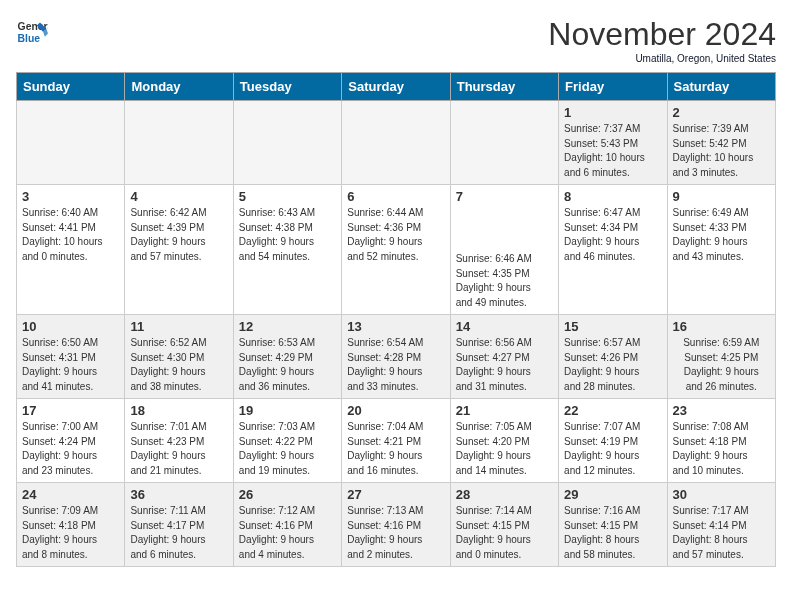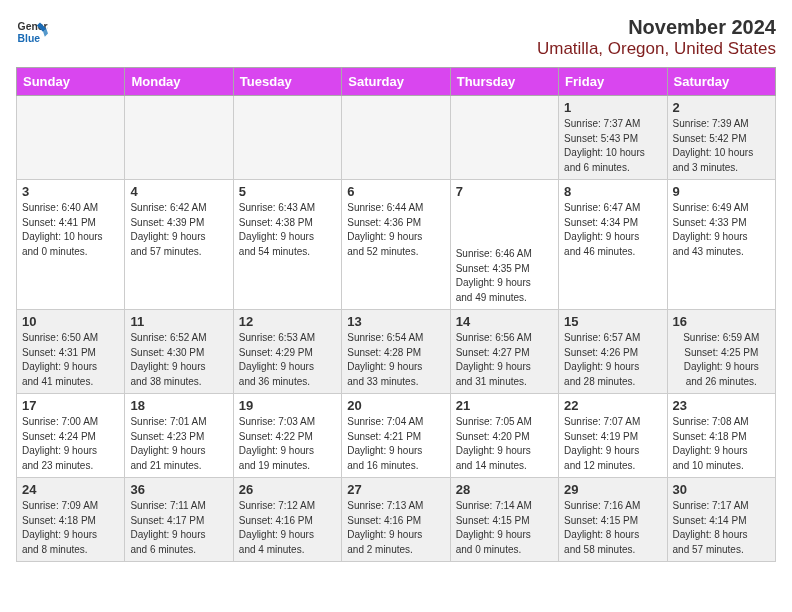--- a/index.html
+++ b/index.html
@@ -22,35 +22,35 @@
       gap: 4px;
     }
     .logo-icon {
       width: 32px;
       height: 32px;
     }
     .title-area {
       text-align: right;
     }
     .month-title {
-      font-size: 20px;
-      font-weight: bold;
+      font-size: 32px;
+      font-weight: normal;
       color: #333;
     }
     .location-title {
-      font-size: 17px;
-      color: #7f1d1d;
+      font-size: 10px;
+      color: #0f172a;
     }
     table {
       width: 100%;
       border-collapse: collapse;
       table-layout: fixed;
     }
     th {
-      background-color: #d946ef;
+      background-color: #0369a1;
       color: #fff;
       text-align: left;
       padding: 6px 6px;
       font-size: 13px;
       font-weight: bold;
       border: 1px solid #aaa;
     }
     td {
       vertical-align: top;
       border: 1px solid #ccc;

